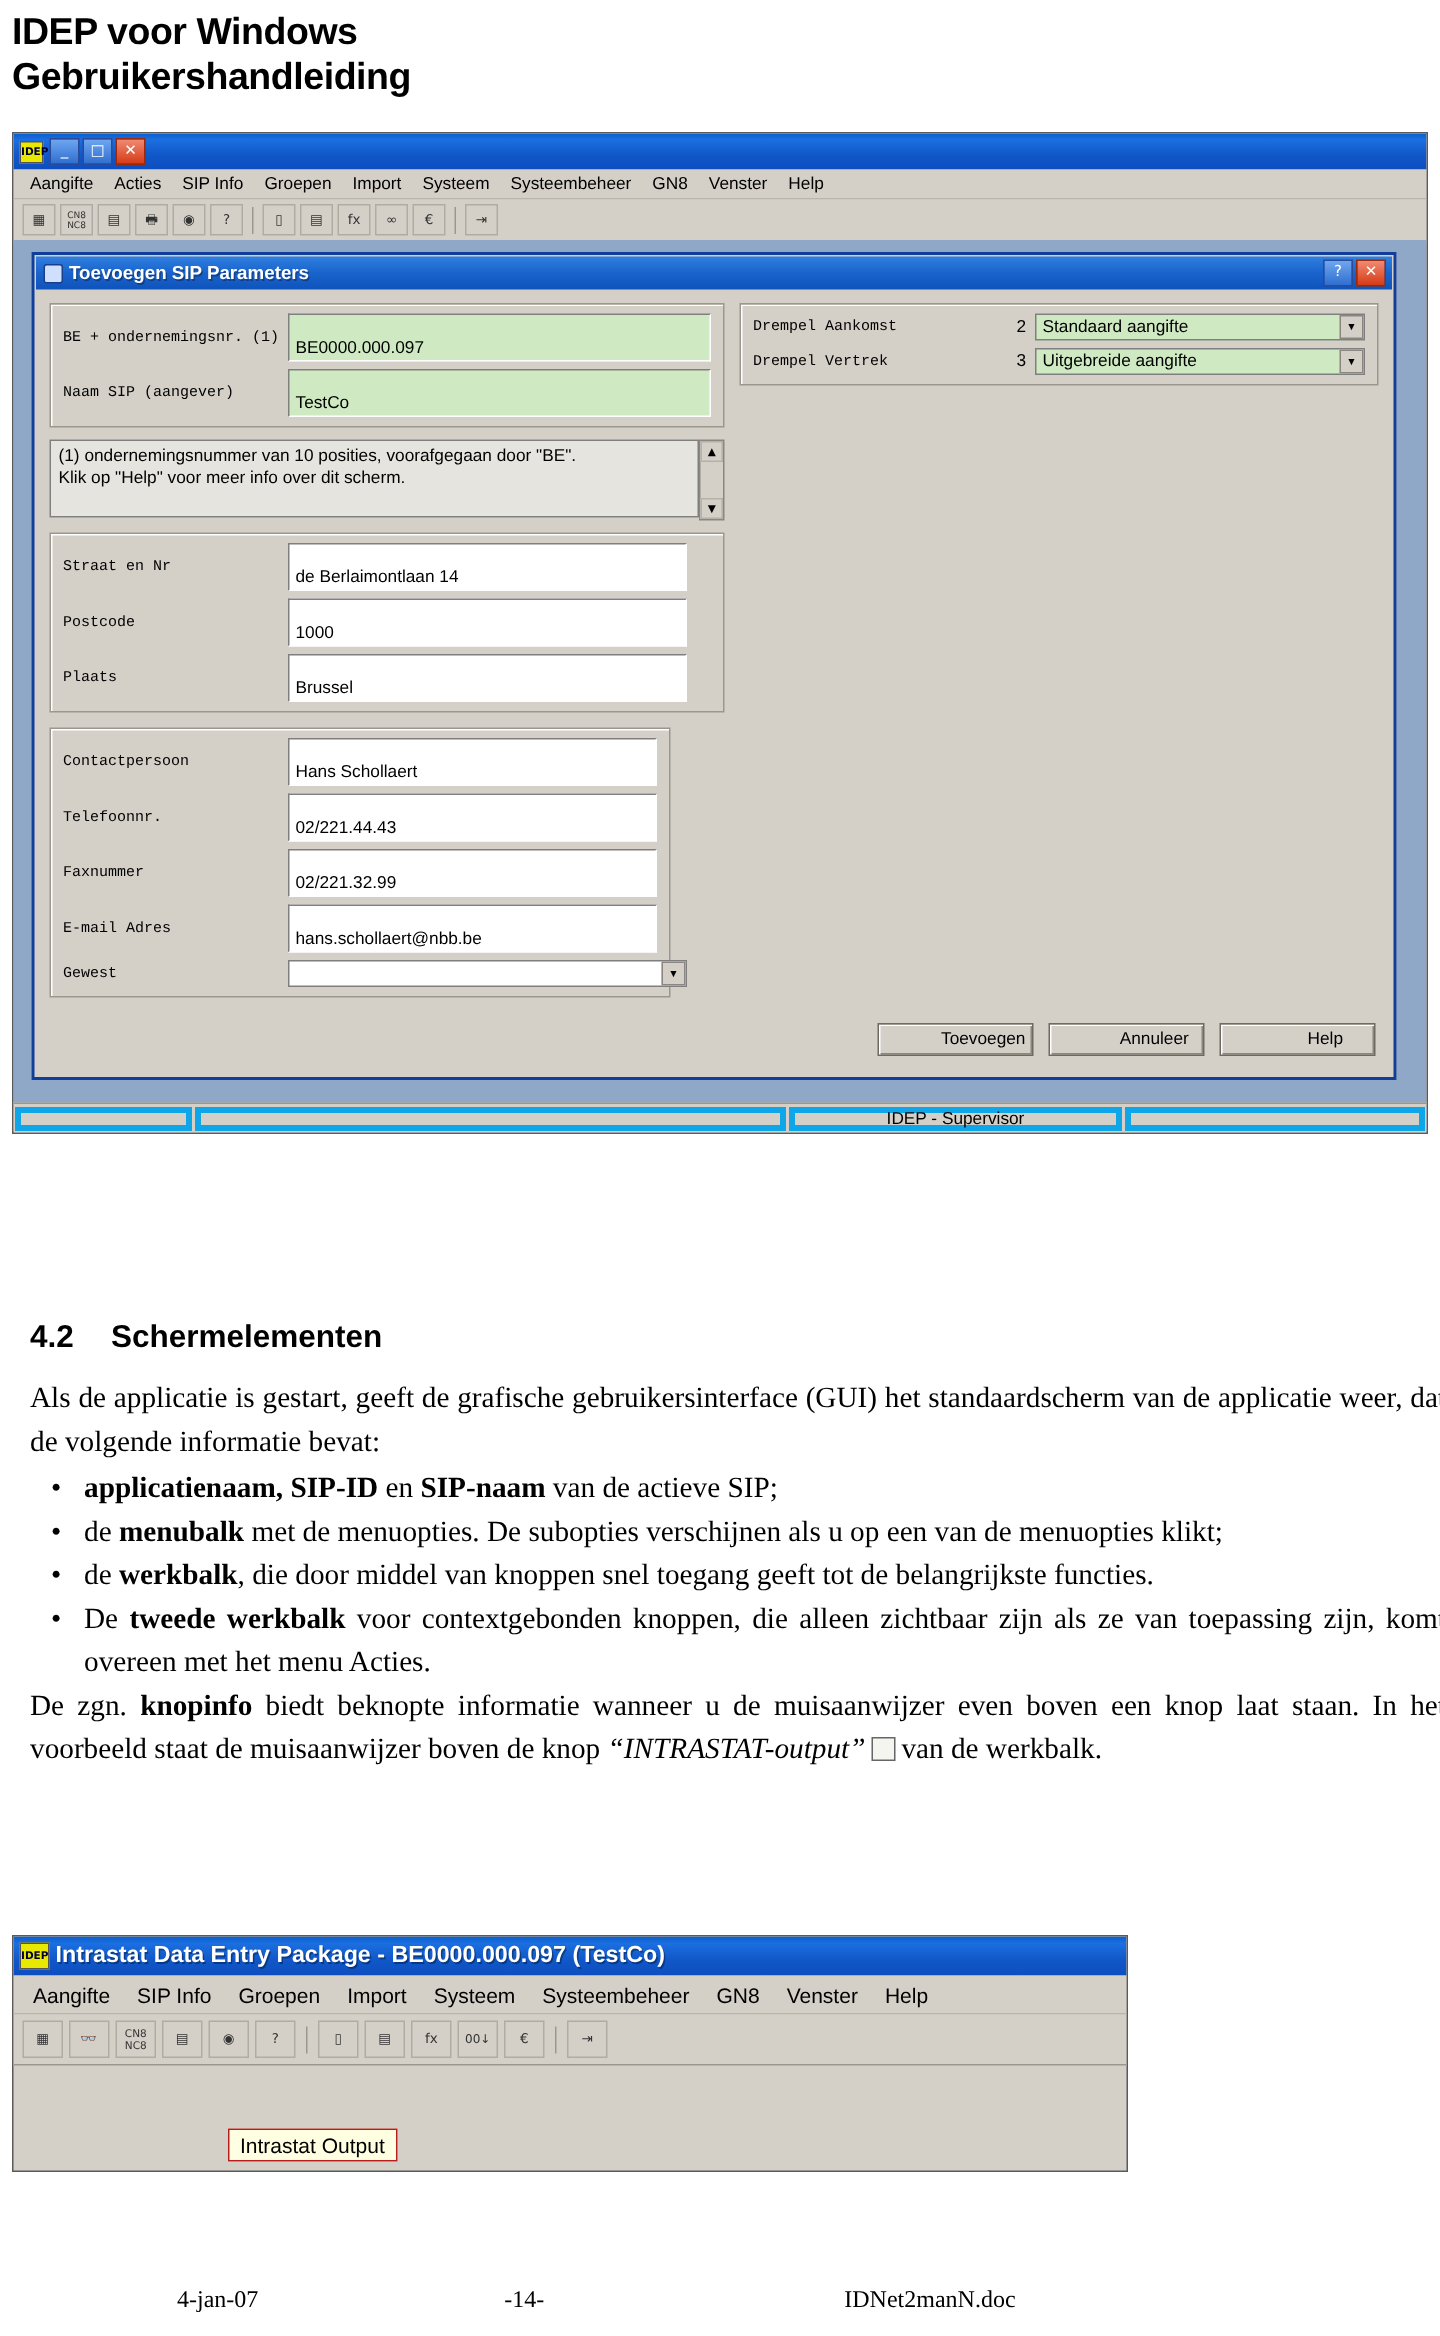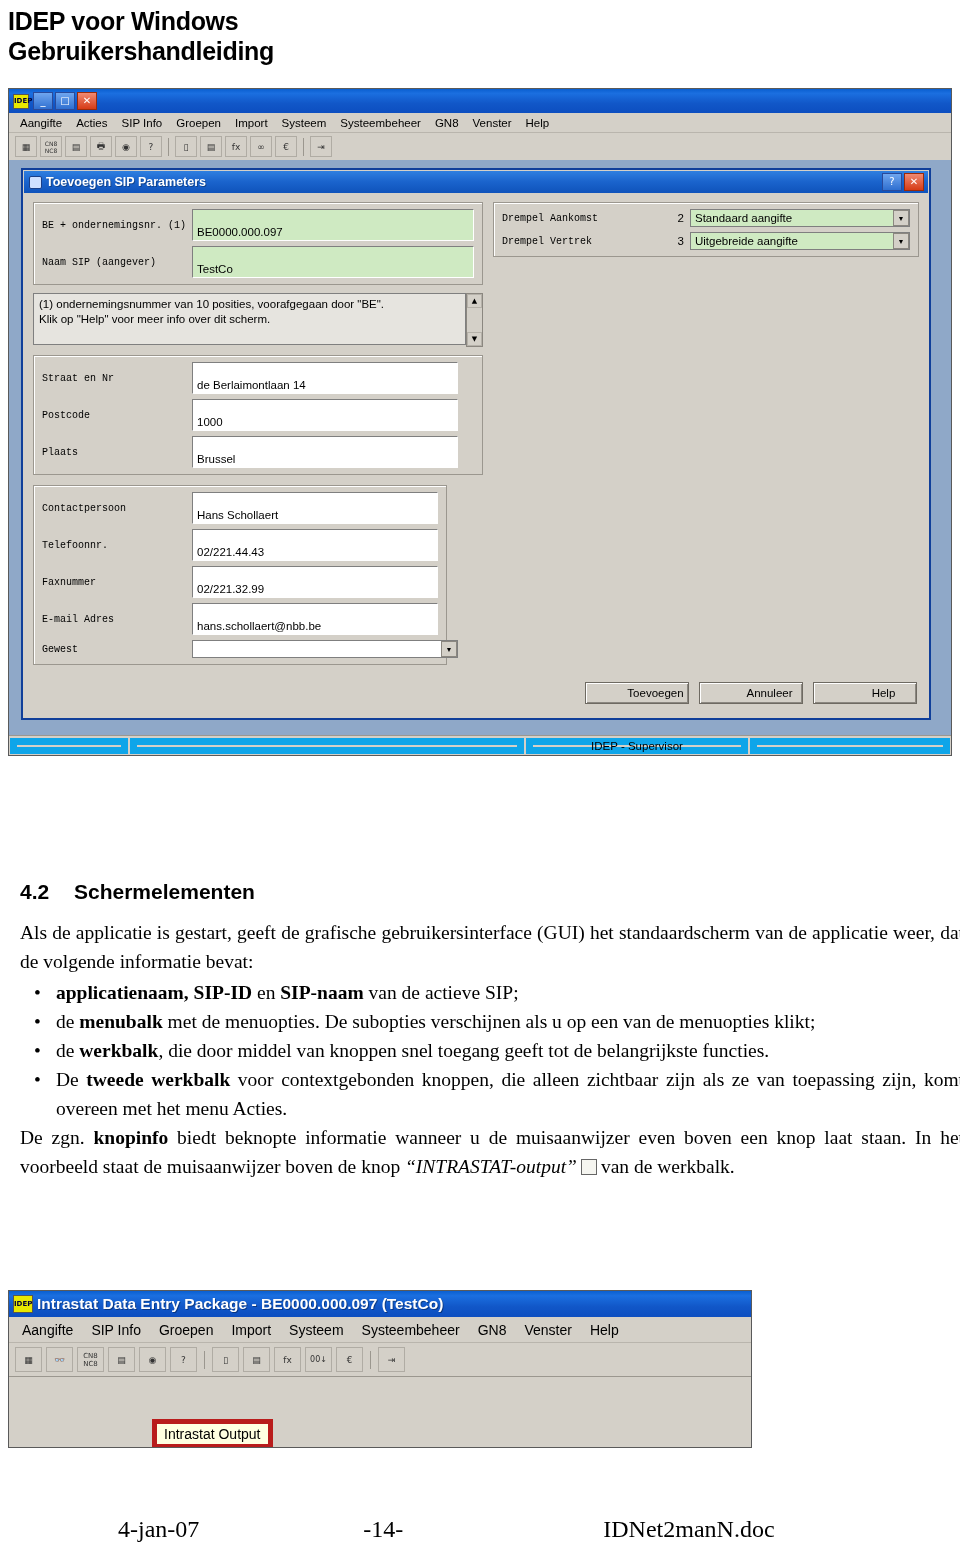--- a/index.html
+++ b/index.html
@@ -175,21 +175,21 @@
     border:1px solid #6e6a62; box-shadow: inset 1px 1px 0 #fff, inset -1px -1px 0 #8b8780;
     font-size:11.5px; display:flex;align-items:center;justify-content:center;
     font-family:"Liberation Sans", sans-serif;
     padding-left:37px;
   }
   .statusbar {
     position:absolute; left:0; right:0; bottom:0; height:20px;
     background:#d4d0c8; border-top:1px solid #9b978f;
     display:flex; align-items:center;
   }
-  .sb-cell { height:16px; border:7px solid #0ea5e9; margin:1px; }
+  .sb-cell { height:16px; border:4px solid #0ea5e9; margin:1px; }
 
   
   .sec {
     position:absolute; left:20px; top: 880px; width:944px;
   }
   .sec h2 {
     font-family:"Liberation Sans", sans-serif;
     font-size: 21px; margin: 0 0 14px 0; font-weight:bold;
   }
   .sec h2 .numpart { display:inline-block; width: 54px; }
@@ -215,28 +215,28 @@
     font-family:"DejaVu Sans", sans-serif;
   }
   .shot2 .titlebar { height:26px; }
   .shot2 .titlebar .ttitle { font-size: 15.5px; }
   .shot2 .menubar { height:26px; }
   .shot2 .menubar span { font-size:14px; padding:1px 9px; }
   .shot2 .toolbar { height:34px; gap:4px; }
   .shot2 .tbtn { width:27px;height:25px; }
   .tooltip {
     position:absolute; left: 143px; top: 128px;
-    border:5px solid #b91c1c; background:#ffffe1;
+    border:1px solid #b91c1c; background:#ffffe1;
     font-size:14px; padding: 2px 7px; font-family:"Liberation Sans", sans-serif;
   }
 
   
   .footer {
     position:absolute; left:0; right:16px; bottom: 14px;
-    display:flex; font-size: 24px;
+    display:flex; font-size: 16px;
   }
   .footer .f1 { margin-left: 118px; }
   .footer .f2 { margin-left: 164px; }
   .footer .f3 { margin-left: 200px; }
 </style>
 </head>
 <body>
 
 <div class="doc-header">
   <div class="line">IDEP voor Windows</div>

